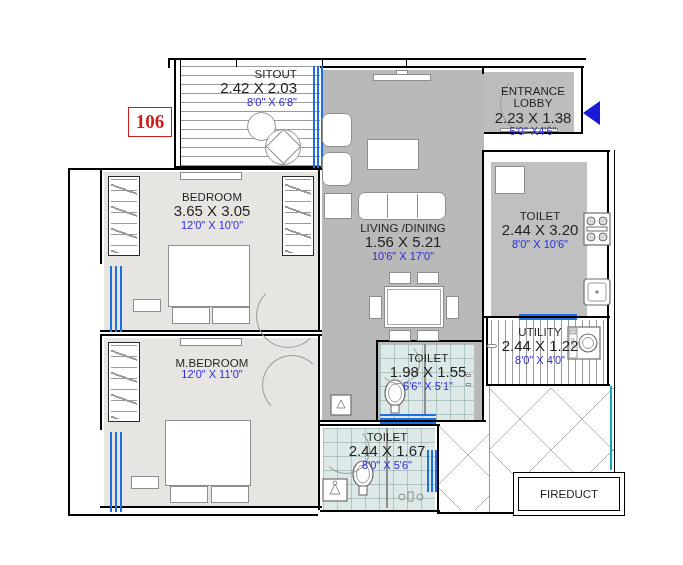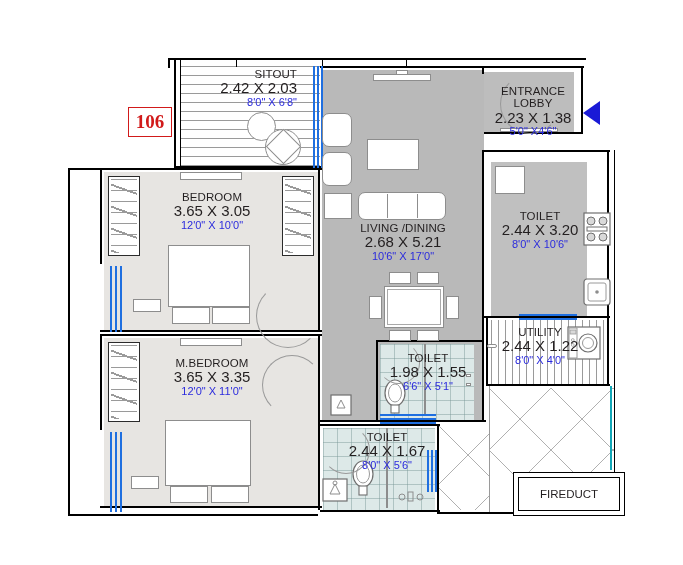--- a/index.html
+++ b/index.html
@@ -318,27 +318,26 @@
   </div>
 
   <div class="lbl" style="left:150px;top:191px;width:124px;">
     <span class="nm">BEDROOM</span>
     <span class="mm">3.65 X 3.05</span>
     <span class="ft">12'0" X 10'0"</span>
   </div>
 
   <div class="lbl" style="left:145px;top:357px;width:134px;">
     <span class="nm">M.BEDROOM</span>
-    <span class="mm">3.65 X 3.35</span>
     <span class="ft">12'0" X 11'0"</span>
   </div>
 
   <div class="lbl" style="left:330px;top:222px;width:146px;">
     <span class="nm">LIVING /DINING</span>
-    <span class="mm">2.68 X 5.21</span>
+    <span class="mm">1.56 X 5.21</span>
     <span class="ft">10'6" X 17'0"</span>
   </div>
 
   <div class="lbl" style="left:487px;top:85px;width:92px;">
     <span class="nm">ENTRANCE</span>
     <span class="nm">LOBBY</span>
     <span class="mm">2.23 X 1.38</span>
     <span class="ft">5'0" X4'6"</span>
   </div>
 

